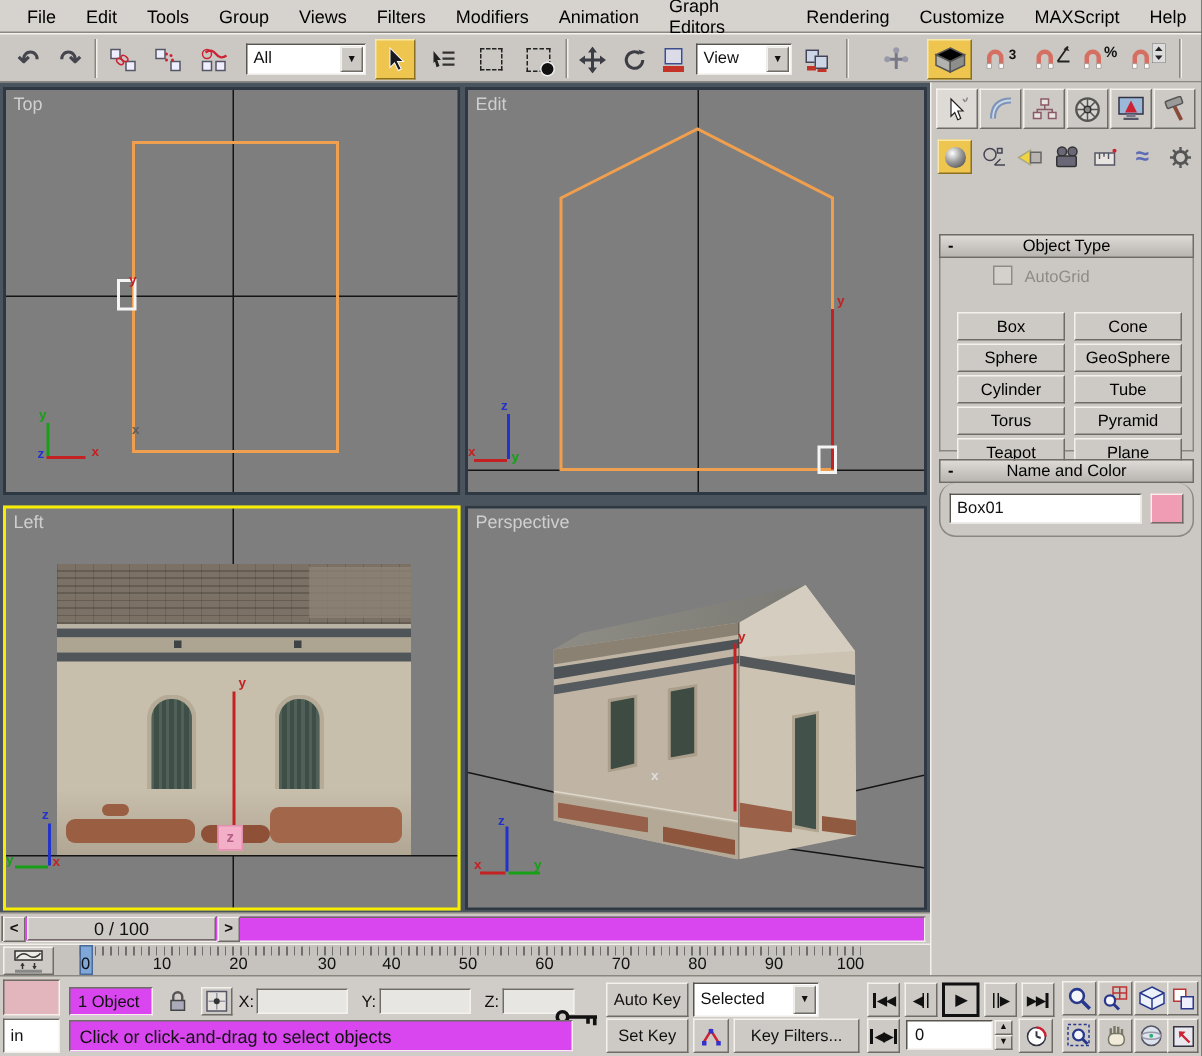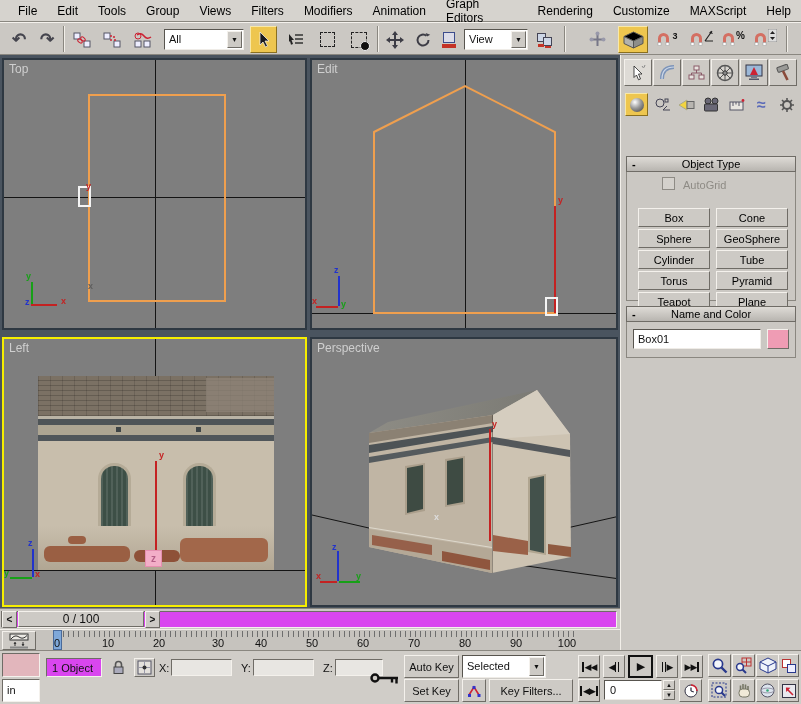--- a/index.html
+++ b/index.html
@@ -388,20 +388,21 @@
     <span class="abs lbl" style="left:241px;top:11px;">Y:</span>
     <div class="abs sunken" style="left:253px;top:8px;width:61px;height:17px;background:#e8e6e2;padding:2px 3px;"><span></span></div>
     <span class="abs lbl" style="left:323px;top:11px;">Z:</span>
     <div class="abs sunken" style="left:335px;top:8px;width:48px;height:17px;background:#e8e6e2;padding:2px 3px;"><span></span></div>
     <div class="abs cc" style="left:368px;top:14px;width:34px;height:26px;">
       <svg width="30" height="16">
           <circle cx="5" cy="8" r="3.5" fill="none" stroke="#111" stroke-width="2.4"></circle>
           <path d="M9 8 H28 M22 8 V12.5 M26.5 8 V13.5" stroke="#111" stroke-width="2.4" fill="none"></path>
         </svg>
     </div>
+    <div class="abs sunken" style="left:46px;top:29px;width:336px;height:21px;padding:3px 0 0 6px;font-size:12px;"><span>Click or click-and-drag to select objects</span></div>
 
     <div class="abs raised cc" style="left:404px;top:4px;width:55px;height:23px;">
         <span class="lbl">Auto Key</span>
       </div>
     <div class="abs raised cc" style="left:404px;top:28px;width:55px;height:23px;">
         <span class="lbl">Set Key</span>
       </div>
     <div class="abs fieldw" style="left:462px;top:4px;width:84px;height:23px;">
       <span class="abs" style="left:4px;top:4px;font-size:11px;">Selected</span>
       <span class="ddarrow">▼</span>
@@ -609,19 +610,19 @@
       <button class="obtn raised" style="left:11px;top:86px;">Torus</button>
       <button class="obtn raised" style="left:89px;top:86px;">Pyramid</button>
       <button class="obtn raised" style="left:11px;top:107px;">Teapot</button>
       <button class="obtn raised" style="left:89px;top:107px;">Plane</button>
     </div>
 
     <div class="rollhead" style="left:5px;top:251px;width:170px;">
       <span class="minus">-</span>
       <span>Name and Color</span>
     </div>
-    <div class="rollbody" style="left:5px;top:267px;width:170px;height:36px;">
+    <div class="rollbody" style="left:5px;top:267px;width:170px;height:36px;border-radius:11px;">
       <div class="abs fieldw" style="left:6px;top:7px;width:128px;height:20px;padding:3px 0 0 4px;font-size:11px;"><span>Box01</span></div>
       <div class="abs raised" style="left: 140px; top: 7px; width: 22px; height: 20px; background: rgb(239, 156, 180);"></div>
     </div>
   </div>
 
 </div>
 
 </body></html>

